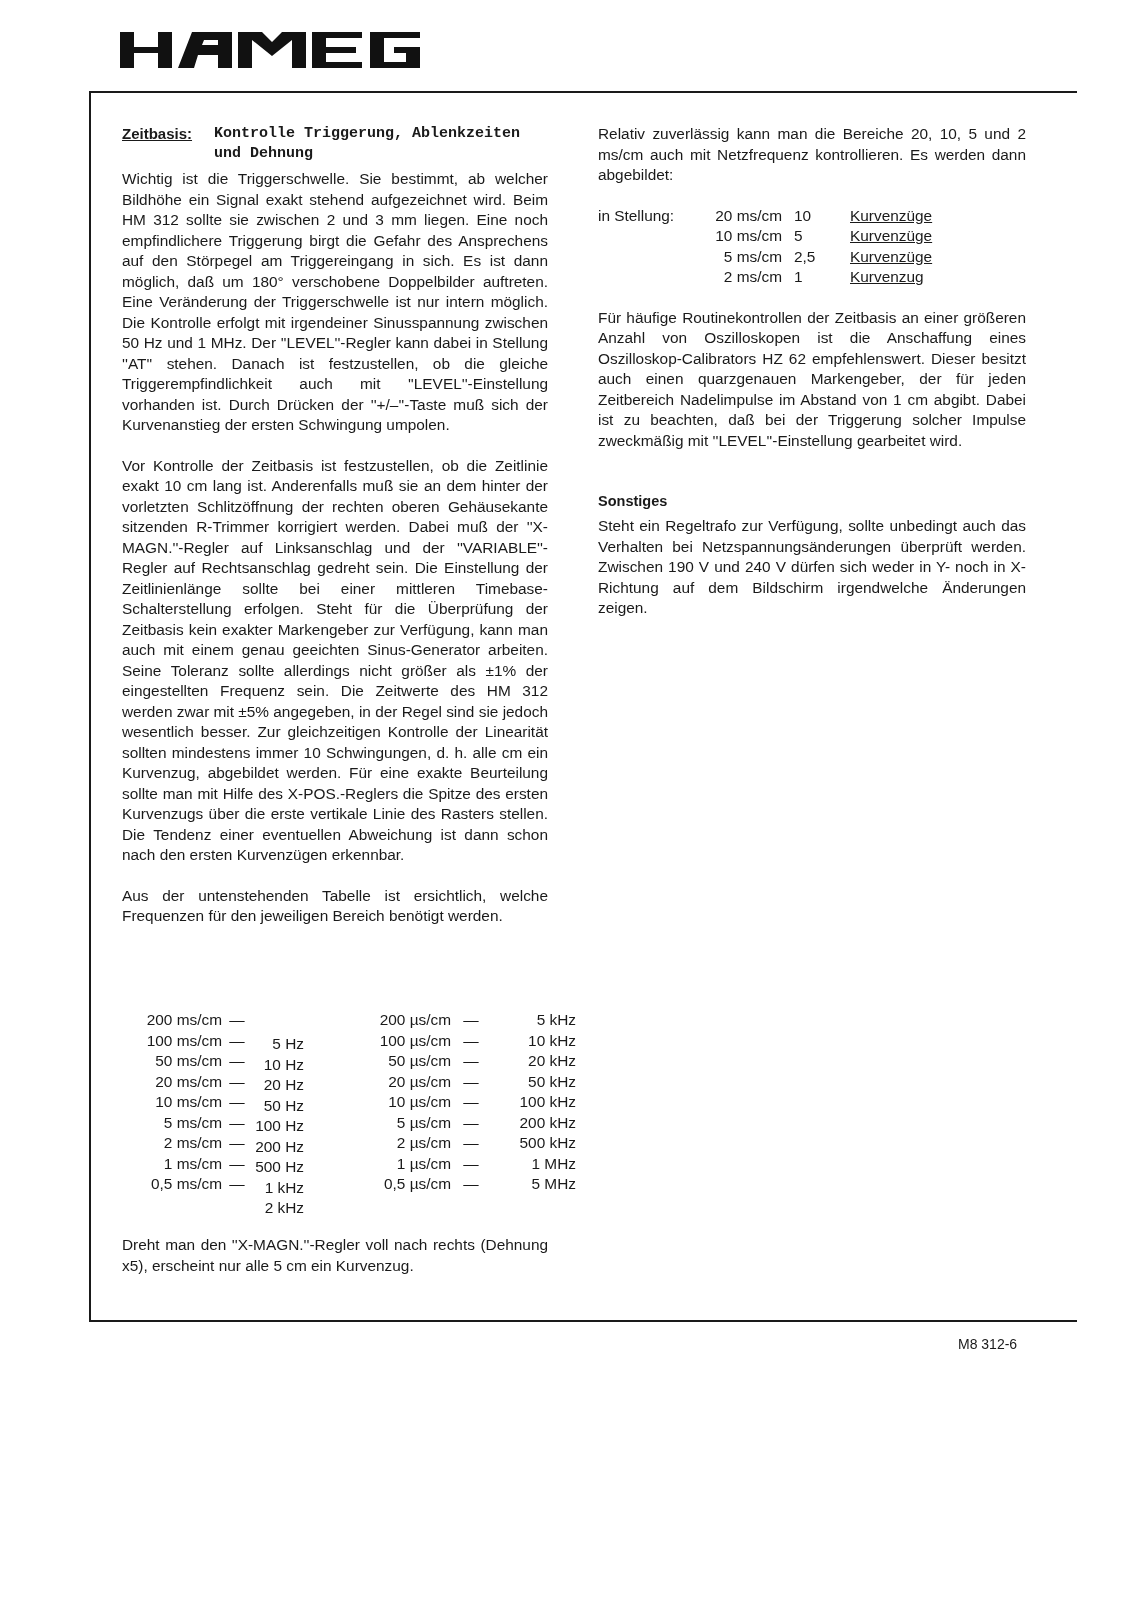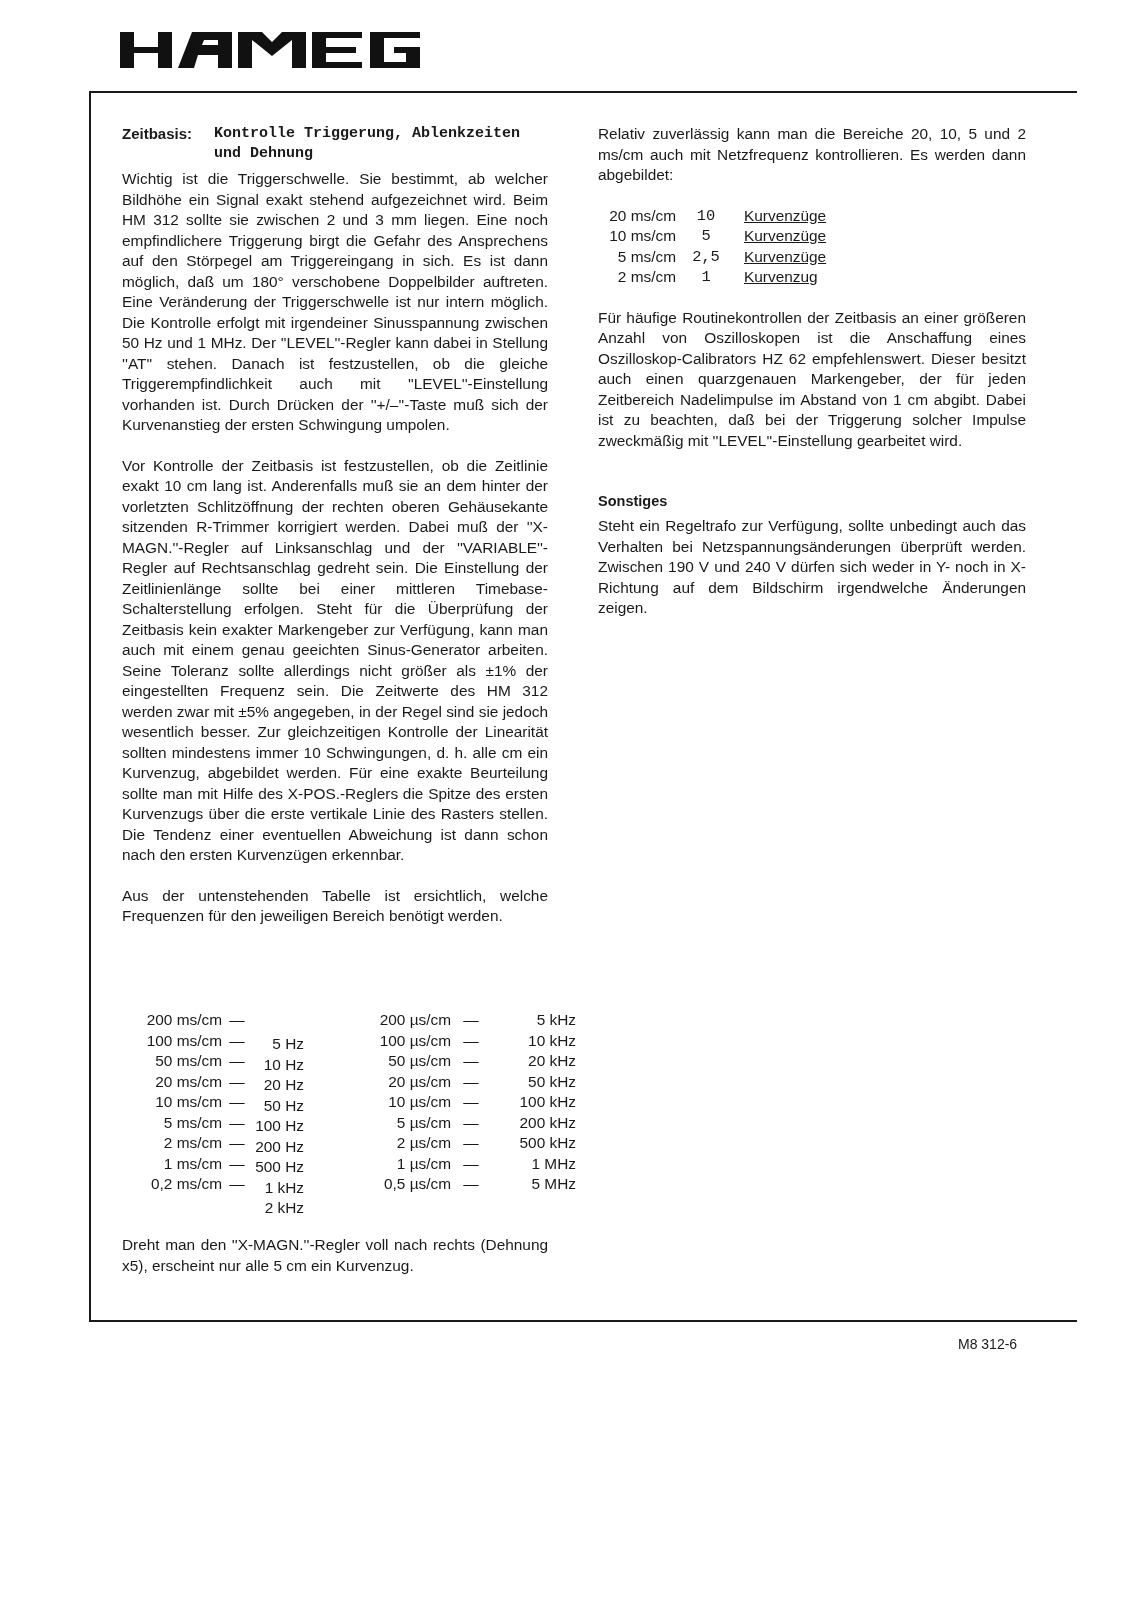--- a/index.html
+++ b/index.html
@@ -21,41 +21,41 @@
     border-left: 2px solid #1a1a1a;
   }
   .frame-bottom {
     position: absolute; left: 89px; top: 1320px; width: 988px; height: 0;
     border-top: 2px solid #1a1a1a;
   }
   .col { position: absolute; font-size: 15.4px; line-height: 20.5px; }
   .col-left { left: 122px; top: 124px; width: 426px; }
   .col-right { left: 598px; top: 124px; width: 428px; }
   .heading { font-weight: bold; font-size: 15px; line-height: 20px; display: flex; }
-  .heading .h-label { white-space: nowrap; padding-right: 22px; }
+  .heading .h-label { white-space: nowrap; padding-right: 22px; text-decoration: underline; }
   .heading .h-title { flex: 1; font-family: Liberation Mono, monospace; }
   p { margin: 0; text-align: justify; }
   .gap-s { height: 5px; }
   .gap-m { height: 20px; }
   .gap-l { height: 40px; }
   .freq-table { position: absolute; left: 128px; top: 1010px; font-size: 15.4px; line-height: 20.5px; }
   .freq-row { display: flex; height: 20.5px; }
   .ft-a { width: 94px; text-align: right; }
   .ft-dash { width: 30px; text-align: center; }
   .ft-b { width: 52px; text-align: right; margin-top: 24px; }
   .ft-sp { width: 45px; }
   .ft-c { width: 102px; text-align: right; }
   .ft-dash2 { width: 40px; text-align: center; }
   .ft-d { width: 60px; text-align: right; margin-left: 25px; }
   .stellung { display: flex; margin-top: 0; }
   .st-label { width: 106px; }
   .st-rows { display: flex; flex-direction: column; }
   .st-row { display: flex; }
   .st-a { width: 78px; text-align: right; }
-  .st-b { width: 36px; text-align: center; margin-left: 12px; font-family: Liberation Mono, monospace; }
+  .st-b { width: 36px; text-align: left; margin-left: 12px; }
   .st-c { margin-left: 20px; text-decoration: underline; }
   .subhead { font-weight: bold; font-size: 14.5px; line-height: 20px; }
   .footer-code { position: absolute; left: 958px; top: 1336px; font-size: 14px; }
 </style>
 </head>
 <body>
 
 <div class="logo" aria-label="HAMEG">
   <svg width="336" height="36" viewBox="0 0 336 36">
     <g fill="#111">
@@ -167,38 +167,39 @@
   <div class="freq-row">
     <span class="ft-a">1 ms/cm</span>
     <span class="ft-dash">—</span>
     <span class="ft-b">1 kHz</span>
     <span class="ft-sp"></span>
     <span class="ft-c">1 µs/cm</span>
     <span class="ft-dash2">—</span>
     <span class="ft-d">1 MHz</span>
   </div>
   <div class="freq-row">
-    <span class="ft-a">0,2 ms/cm</span>
+    <span class="ft-a">0,5 ms/cm</span>
     <span class="ft-dash">—</span>
     <span class="ft-b">2 kHz</span>
     <span class="ft-sp"></span>
     <span class="ft-c">0,5 µs/cm</span>
     <span class="ft-dash2">—</span>
     <span class="ft-d">5 MHz</span>
   </div>
 </div>
 
 <div class="col" style="left:122px; top:1235px; width:426px;">
   <p>Dreht man den ''X-MAGN.''-Regler voll nach rechts (Dehnung x5), erscheint nur alle 5 cm ein Kurvenzug.</p>
 </div>
 
 <div class="col col-right">
   <p>Relativ zuverlässig kann man die Bereiche 20, 10, 5 und 2 ms/cm auch mit Netzfrequenz kontrollieren. Es werden dann abgebildet:</p>
   <div class="gap-m"></div>
   <div class="stellung">
+    <span class="st-label">in Stellung:</span>
     <div class="st-rows">
       <div class="st-row">
         <span class="st-a">20 ms/cm</span>
         <span class="st-b">10</span>
         <span class="st-c">Kurvenzüge</span>
       </div>
       <div class="st-row">
         <span class="st-a">10 ms/cm</span>
         <span class="st-b">5</span>
         <span class="st-c">Kurvenzüge</span>

